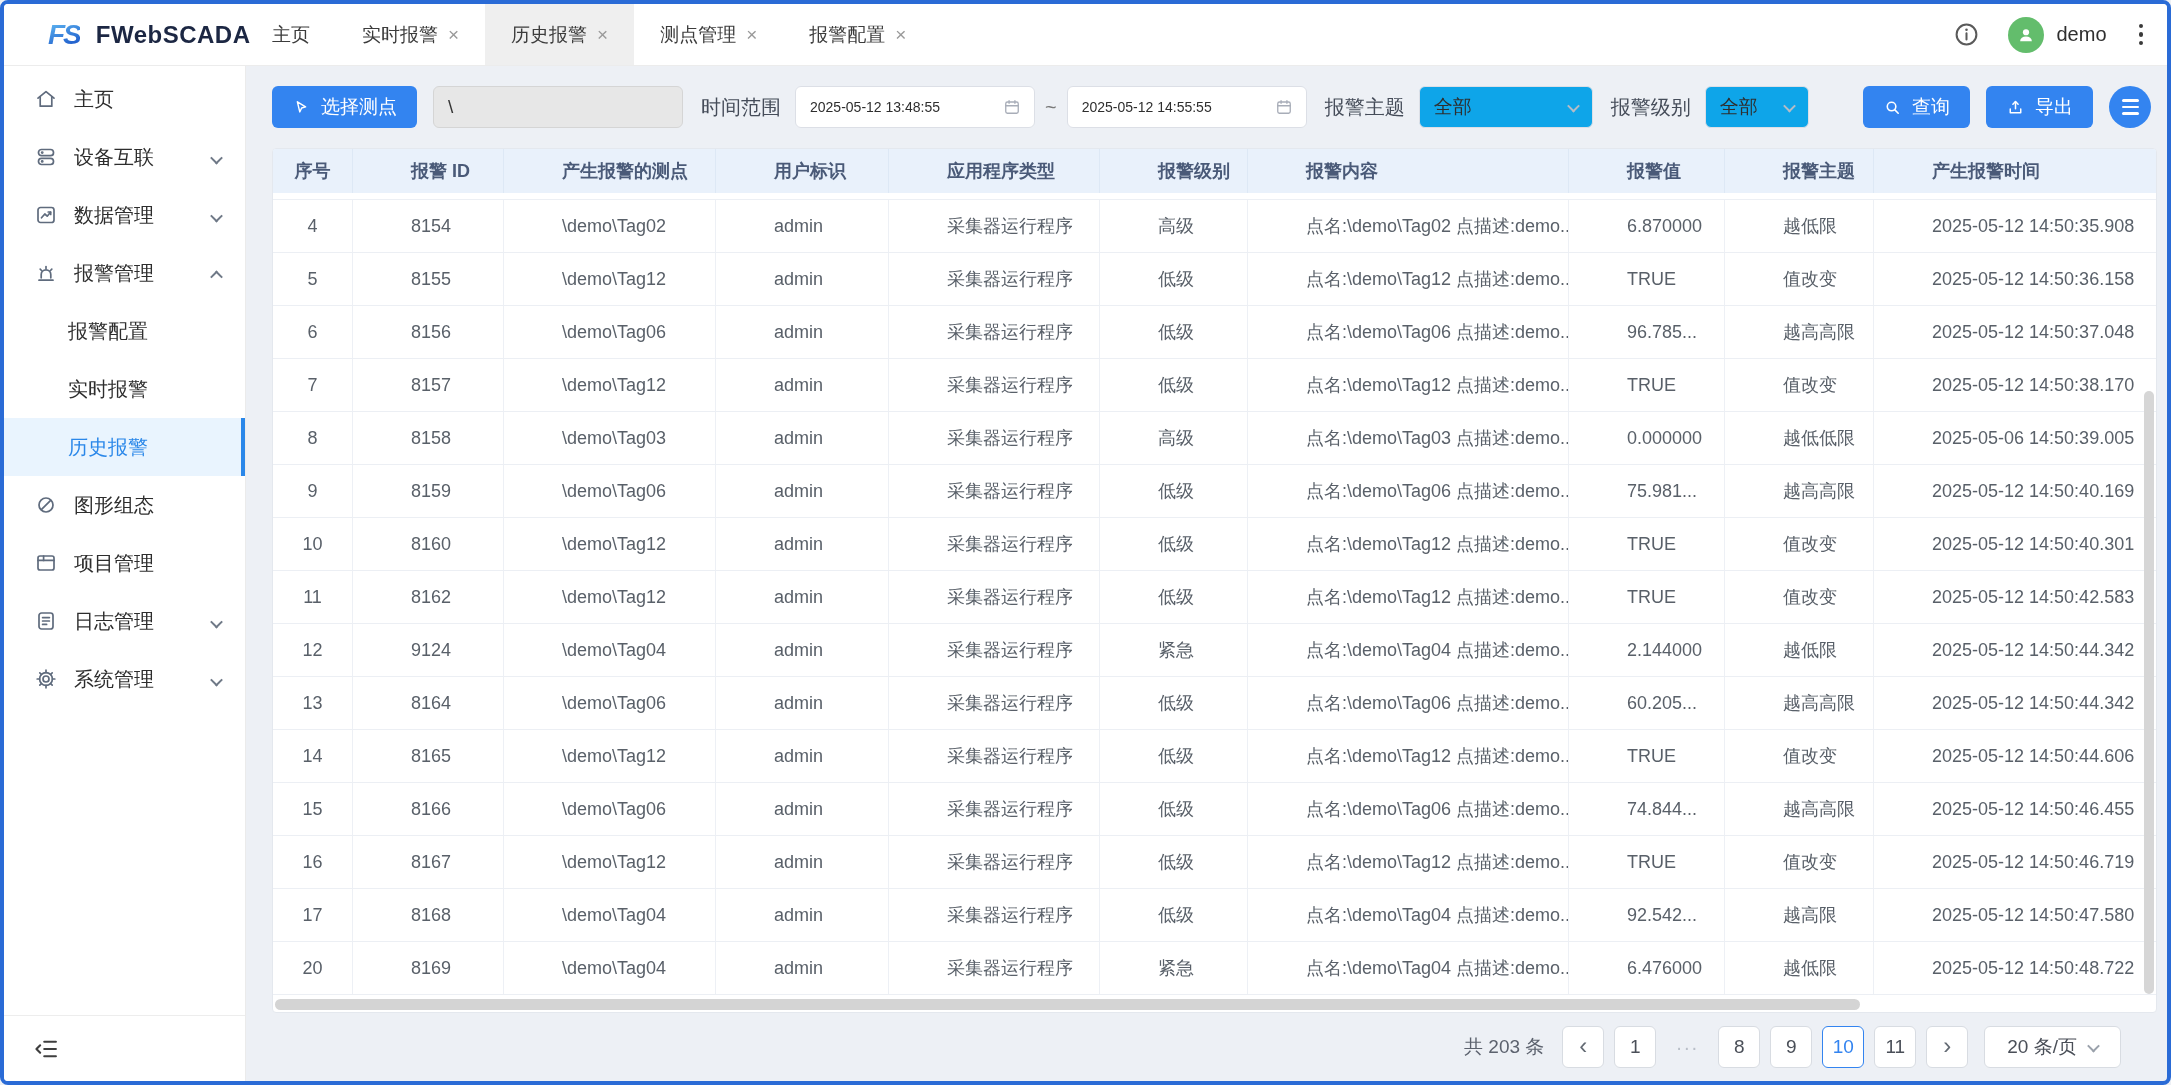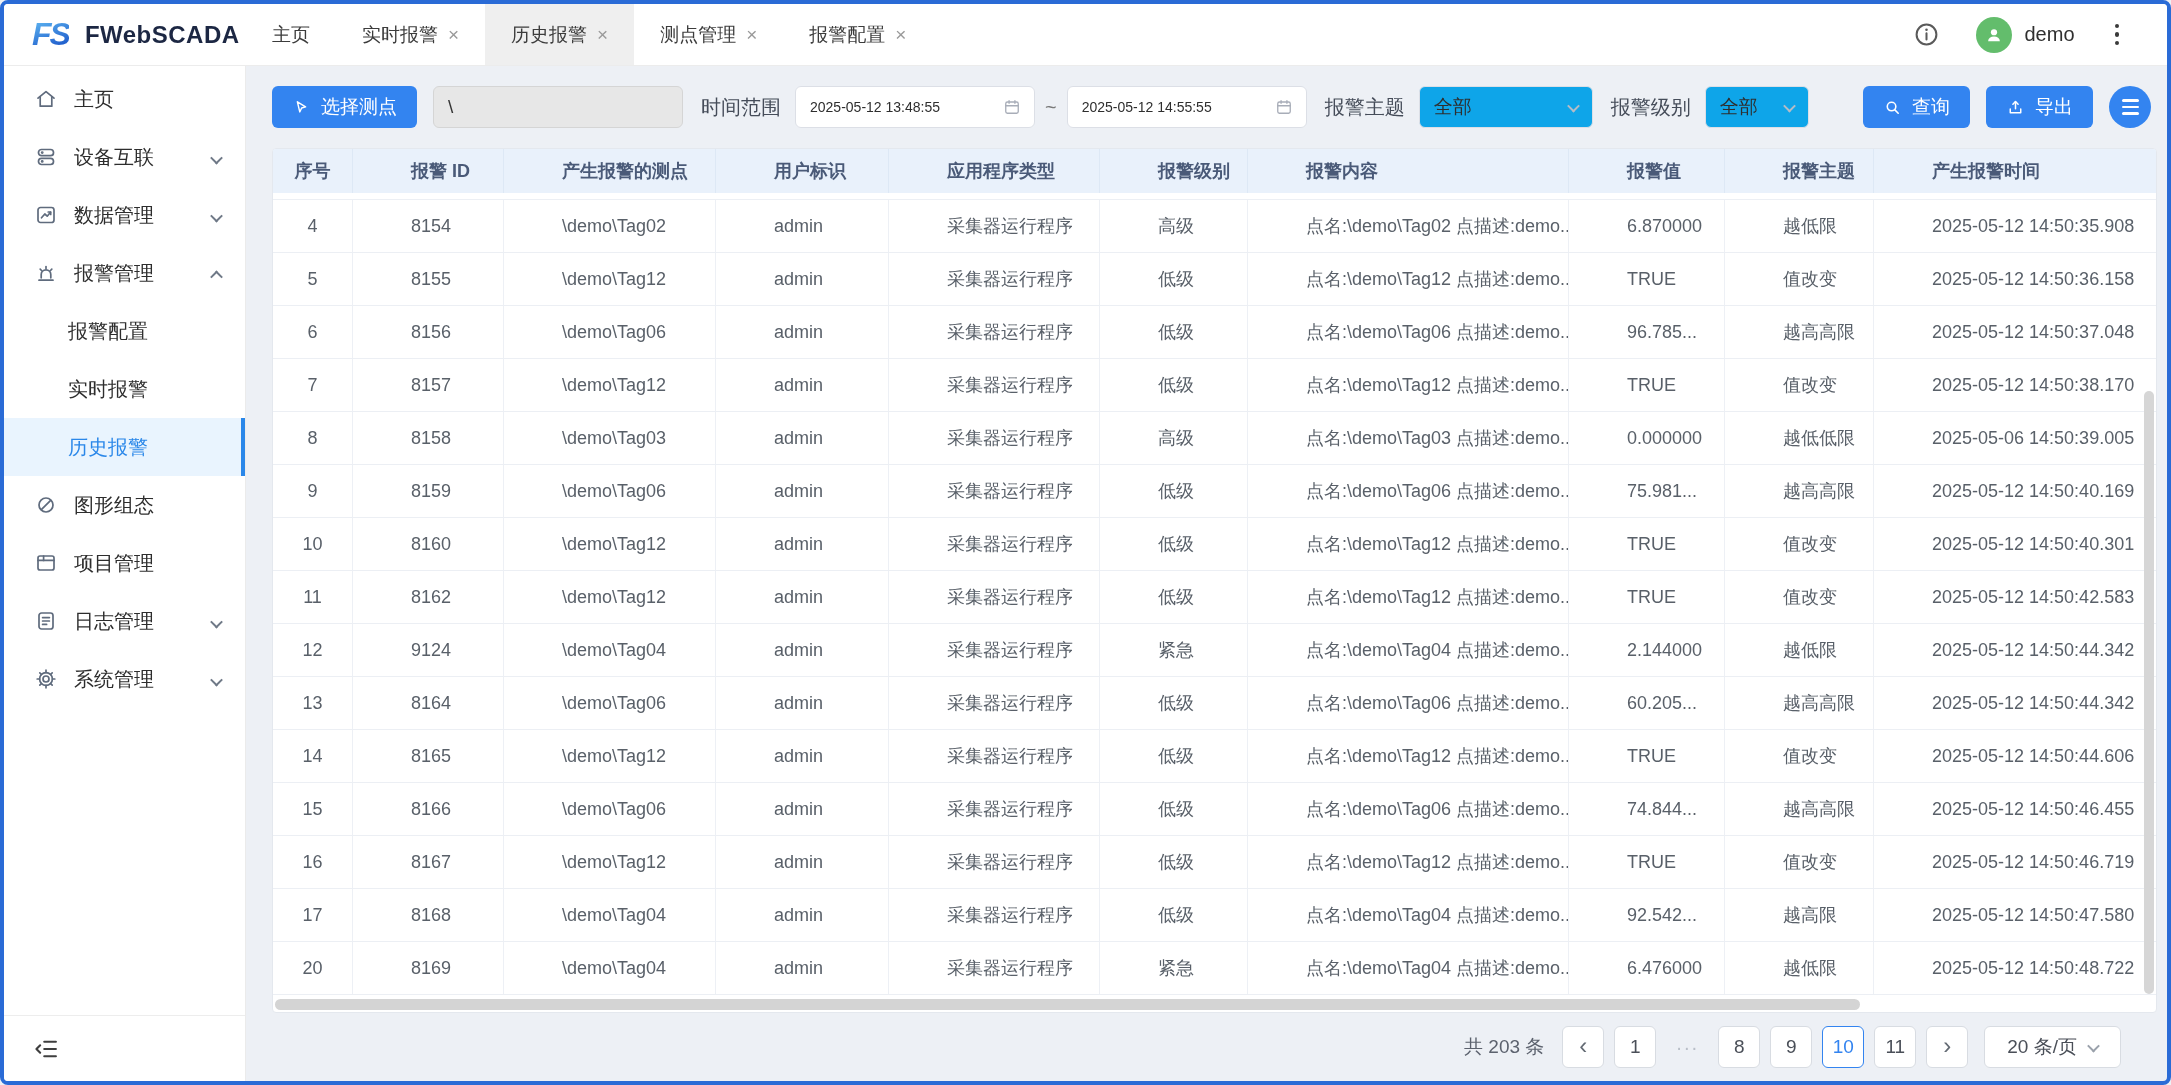--- a/index.html
+++ b/index.html
@@ -7,29 +7,29 @@
   body {
     font-family:"Liberation Sans","DejaVu Sans",sans-serif;
     border:4px solid #2a6bd6; border-radius:8px; overflow:hidden;
     background:#edf0f5; display:flex; flex-direction:column; color:#333;
   }
   svg { display:block; }
 
   
   .topbar { height:62px; flex:none; background:#fff; display:flex; align-items:stretch; border-bottom:1px solid #ececec; }
   .brand { width:242px; flex:none; display:flex; align-items:center; gap:16px; padding-left:28px; }
-  .logo { font-size:32px; font-weight:800; font-style:italic;
+  .logo { font-size:28px; font-weight:800; font-style:italic;
           background:linear-gradient(160deg,#55a9ec 20%,#1b57c9 85%);
-          -webkit-background-clip:text; background-clip:text; color:transparent; letter-spacing:-2px; }
+          -webkit-background-clip:text; background-clip:text; color:transparent; letter-spacing:-2px;margin-left:16px; }
   .app-title { font-size:24px; font-weight:700; color:#1c2743; letter-spacing:.5px; }
   .tabs { display:flex; align-items:stretch; }
   .tab { display:flex; align-items:center; gap:10px; padding:0 26px; font-size:19px; color:#3c3c3c; cursor:pointer; }
   .tab.active { background:#efefef; }
   .tab .close { color:#9a9a9a; font-size:19px; line-height:1; }
-  .topbar-right { margin-left:auto; display:flex; align-items:center; gap:36px; padding-right:44px; }
+  .topbar-right { margin-left:auto; display:flex; align-items:center; gap:28px; padding-right:20px; }
   .info-icon { color:#5a5a5a; }
   .avatar-wrap { display:flex; align-items:center; gap:12px; }
   .avatar { width:36px; height:36px; border-radius:50%; background:#63bd6c; display:flex; align-items:center; justify-content:center; }
   .username { font-size:20px; color:#2f2f2f; }
   .kebab { display:flex; flex-direction:column; gap:4px; cursor:pointer; padding:4px; }
   .kebab i { width:4.5px; height:4.5px; border-radius:50%; background:#3a3a3a; }
 
   
   .body-row { flex:1; min-height:0; display:flex; }
   .sidebar { width:242px; flex:none; background:#fff; border-right:1px solid #ebebeb; position:relative; padding-top:4px; }

